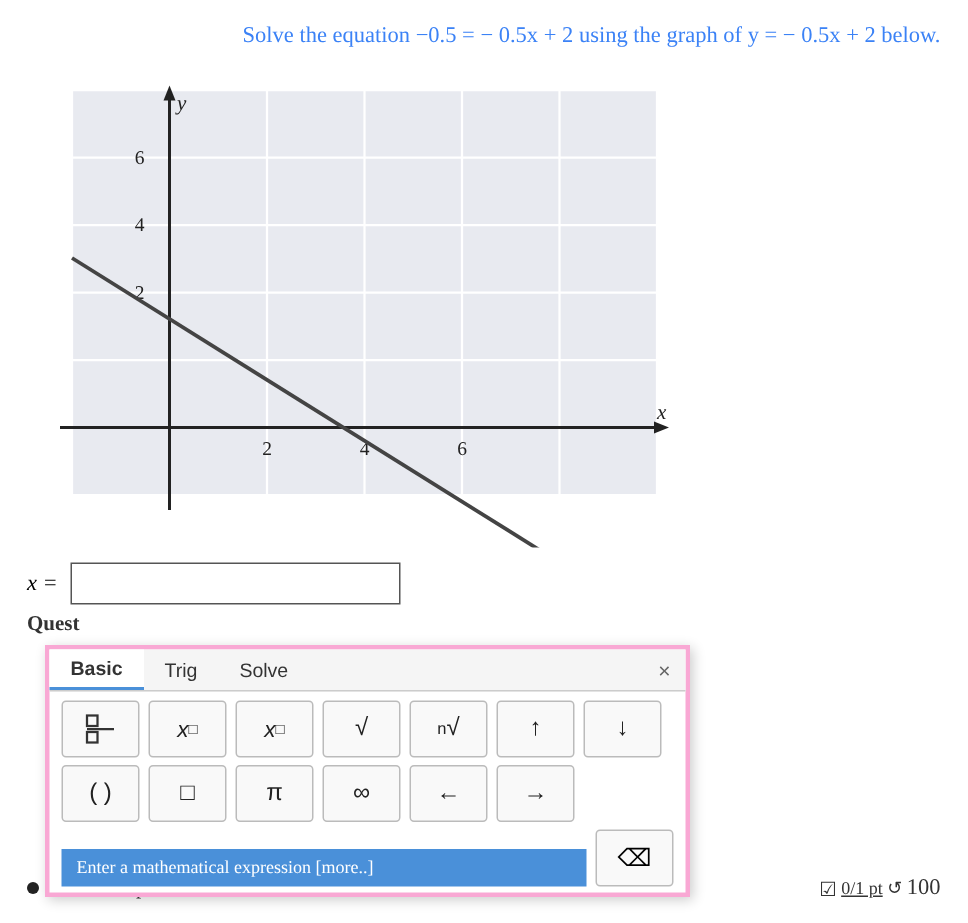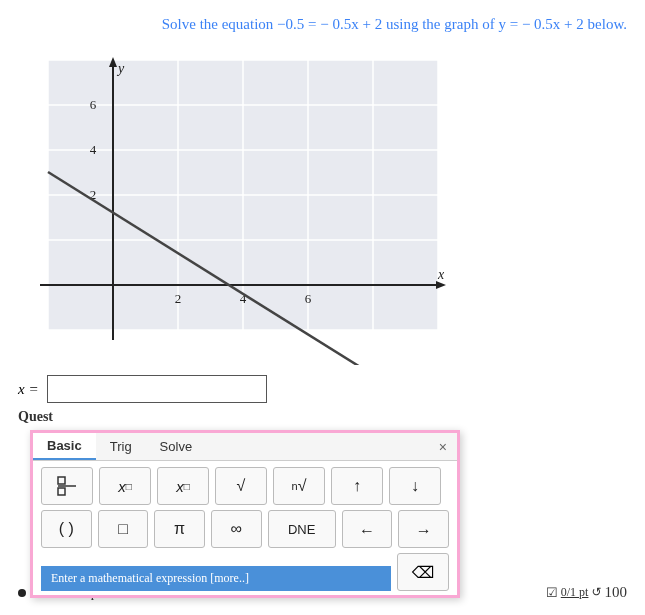--- a/index.html
+++ b/index.html
@@ -279,21 +279,20 @@
         </button>
         <button class="kb-btn kb-btn-arrow">↑</button>
         <button class="kb-btn kb-btn-arrow">↓</button>
       </div>
 
       <div class="keyboard-row">
         <button class="kb-btn">( )</button>
         <button class="kb-btn">□</button>
         <button class="kb-btn">π</button>
         <button class="kb-btn">∞</button>
-        <button class="kb-btn kb-btn-wide" style="font-size:13px;">DNE</button>
         <button class="kb-btn kb-btn-arrow">←</button>
         <button class="kb-btn kb-btn-arrow">→</button>
       </div>
 
       <div style="display:flex; align-items:flex-end; gap:6px; margin-top:2px;">
         <div class="expression-hint" style="flex:1;">
           Enter a mathematical expression [more..]
         </div>
         <button class="backspace-btn">⌫</button>
       </div>

